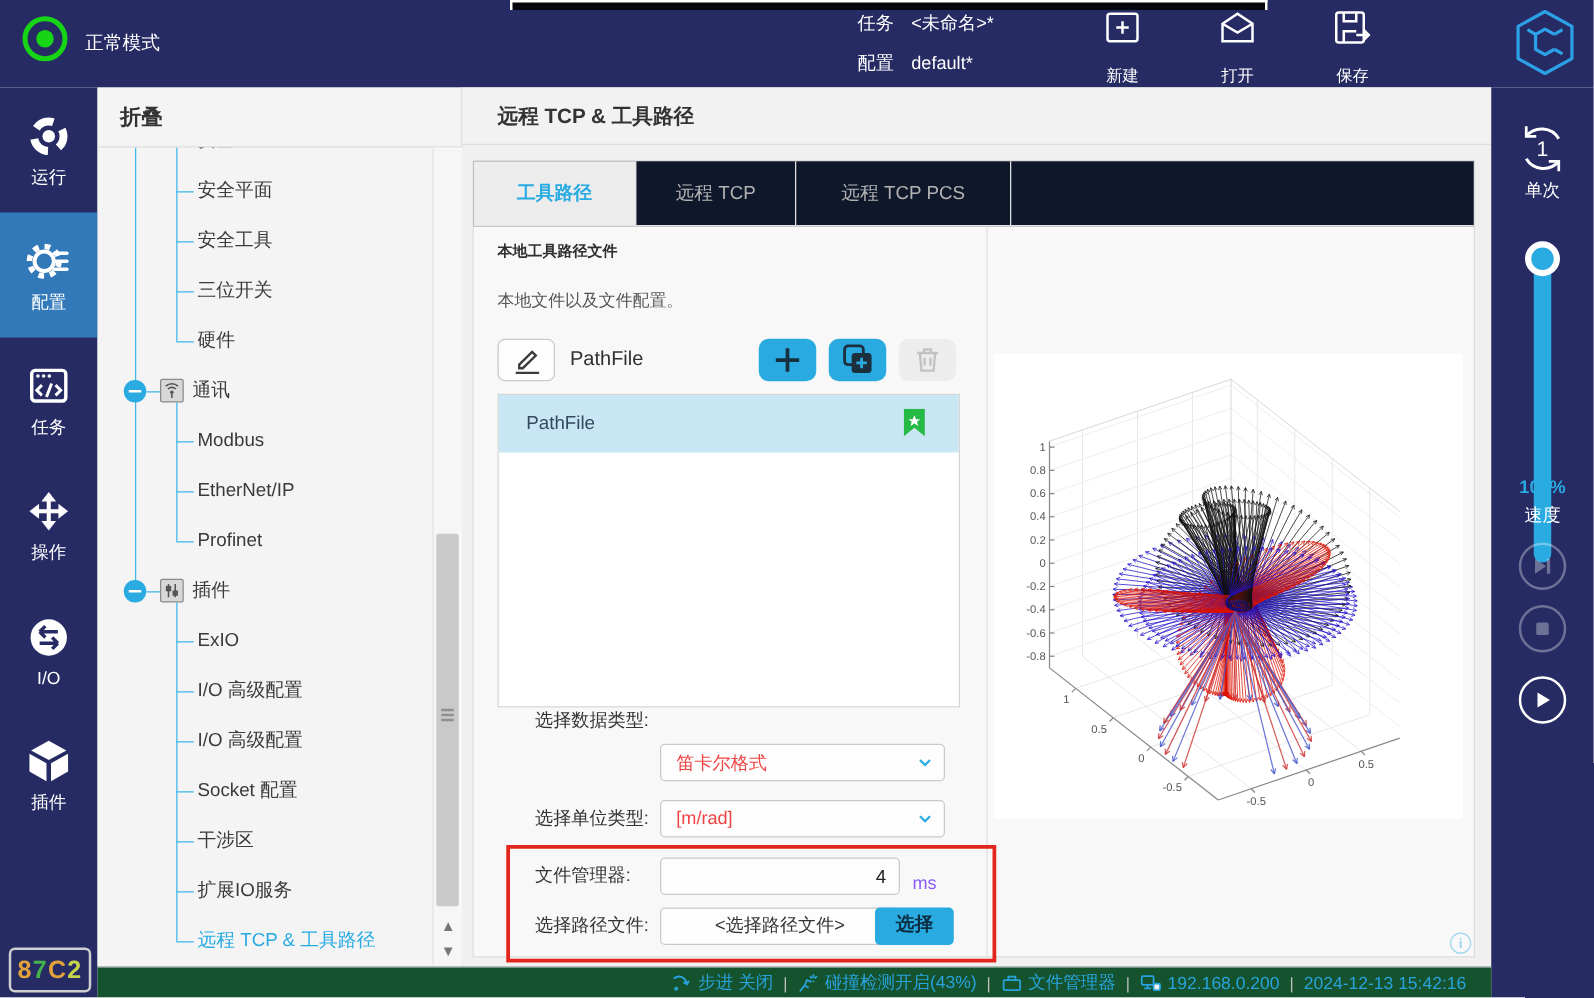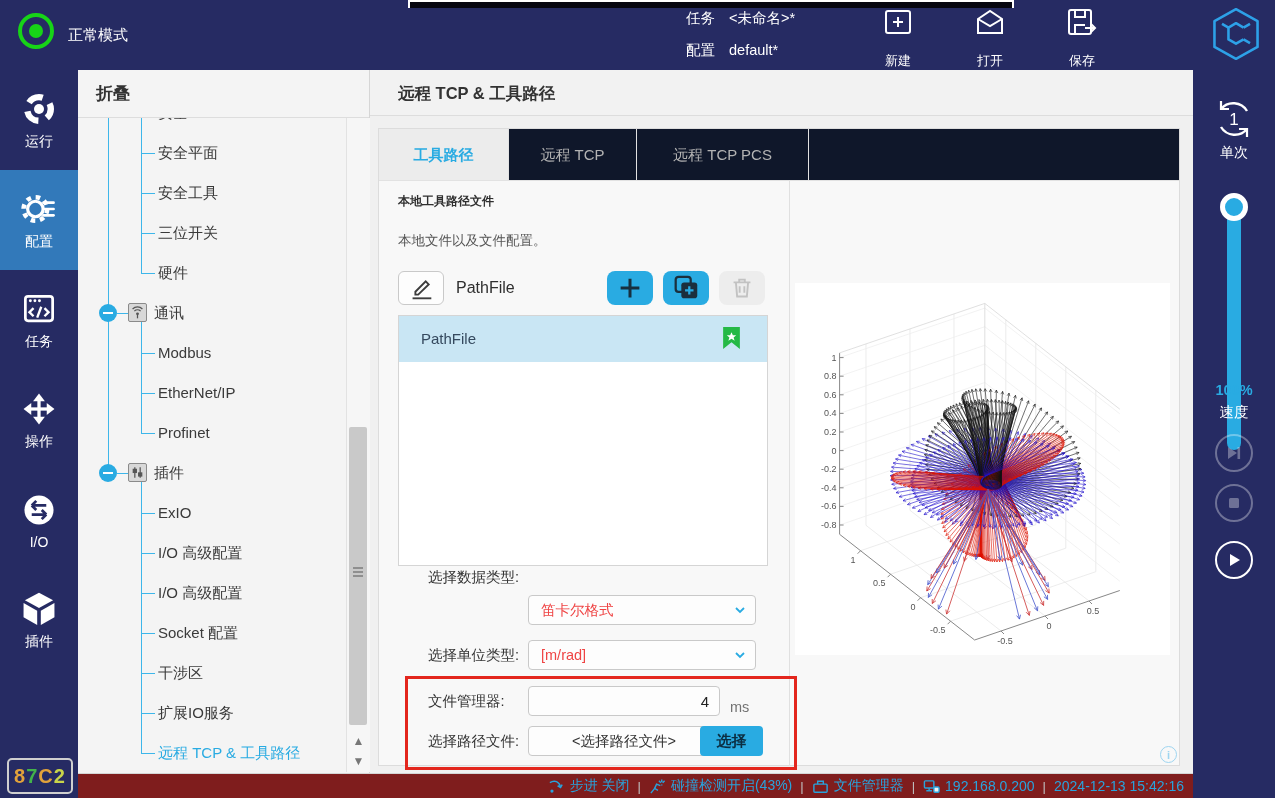--- a/index.html
+++ b/index.html
@@ -70,44 +70,44 @@
   .file-row{position:relative;height:46px;line-height:46px;padding-left:22px;font-size:15px;color:#35495e;cursor:pointer;}
   .file-row.selected{background:#c9e6f4;}
   .file-row svg.bm{position:absolute;right:26px;top:11px;width:19px;height:23px;}
   .form-label{position:absolute;left:428px;font-size:14.5px;color:#333;line-height:30px;}
   .select-box{position:absolute;left:528px;width:228px;height:30px;background:#fdfdfd;border:1px solid #c9c9c9;border-radius:4px;
               box-sizing:border-box;display:flex;align-items:center;cursor:pointer;}
   .select-box span{flex:1;padding-left:12px;font-size:14.5px;color:#ef4444;}
   .select-box svg{width:14px;height:14px;margin-right:8px;}
   #interval-input{position:absolute;left:528px;top:686px;width:192px;height:30px;background:#fdfdfd;border:1px solid #c9c9c9;border-radius:4px;
                   box-sizing:border-box;text-align:right;padding:0 10px;font-size:15px;color:#222;font-family:inherit;}
-  #interval-unit{left:730px;top:692px;line-height:30px;font-size:14.5px;color:#737373;}
+  #interval-unit{left:730px;top:692px;line-height:30px;font-size:14.5px;color:#8b5cf6;}
   #pathfile-btn{left:528px;top:726px;width:192px;height:30px;background:#fdfdfd;border:1px solid #c9c9c9;border-radius:4px;
                 box-sizing:border-box;text-align:center;line-height:28px;font-size:14.5px;color:#333;cursor:pointer;}
   #select-btn{left:700px;top:726px;width:63px;height:30px;background:#29abe2;border-radius:4px;text-align:center;line-height:30px;
-              font-size:15px;color:#0b2e42;font-weight:600;cursor:pointer;}
+              font-size:15px;color:#0b2e42;font-weight:600;cursor:pointer;font-family:Liberation Mono, monospace;}
   #red-box{left:405px;top:676px;width:392px;height:94px;border:3px solid #e3261d;box-sizing:border-box;pointer-events:none;z-index:5;}
   #plot-area{left:795px;top:283px;width:375px;height:372px;background:#fff;}
   #info-icon{left:1160px;top:746px;width:17px;height:17px;border:1.5px solid #9ed5f0;border-radius:50%;color:#9ed5f0;
              font-size:11px;font-weight:bold;text-align:center;line-height:17px;box-sizing:border-box;cursor:pointer;}
   
   #rightbar{left:1193px;top:70px;width:82px;height:728px;background:#262b63;}
   #loop-btn{position:absolute;left:17px;top:25px;width:48px;height:48px;cursor:pointer;}
   #loop-label{position:absolute;left:0;top:74px;width:82px;text-align:center;color:#fff;font-size:14px;}
   #slider{position:absolute;left:34px;top:128px;width:14px;height:252px;background:#29abe2;border-radius:7px;cursor:pointer;}
   #slider-knob{position:absolute;left:-7px;top:-5px;width:28px;height:28px;border-radius:50%;background:#29abe2;border:5px solid #fff;box-sizing:border-box;cursor:pointer;}
   #speed-value{position:absolute;left:0;top:312px;width:82px;text-align:center;color:#29abe2;font-size:14.5px;font-weight:600;}
   #speed-label{position:absolute;left:0;top:333px;width:82px;text-align:center;color:#fff;font-size:14.5px;}
   .pb-btn{position:absolute;left:22px;width:38px;height:38px;border:2px solid #fff;border-radius:50%;box-sizing:border-box;
           display:flex;align-items:center;justify-content:center;cursor:pointer;}
   .pb-btn.dim{opacity:.33;}
   .pb-btn svg{width:20px;height:20px;}
   
-  #statusbar{left:78px;top:773px;width:1115px;height:25px;background:#7f1d1d;border-top:1px solid #d5d5d5;box-sizing:border-box;
-             display:flex;align-items:center;justify-content:flex-end;padding-right:9px;gap:8px;}
+  #statusbar{left:78px;top:773px;width:1115px;height:25px;background:#14532d;border-top:1px solid #d5d5d5;box-sizing:border-box;
+             display:flex;align-items:center;justify-content:flex-end;padding-right:20px;gap:8px;}
   .sb-item{display:flex;align-items:center;gap:5px;color:#29a3dc;font-size:14px;cursor:default;}
   .sb-item svg{width:17px;height:17px;}
   .sb-sep{color:#c0c0c0;font-size:13px;}
 </style>
 </head>
 <body>
 
 <div id="topbar" class="abs">
   <div id="mode-dot" class="abs">
       <i></i>

